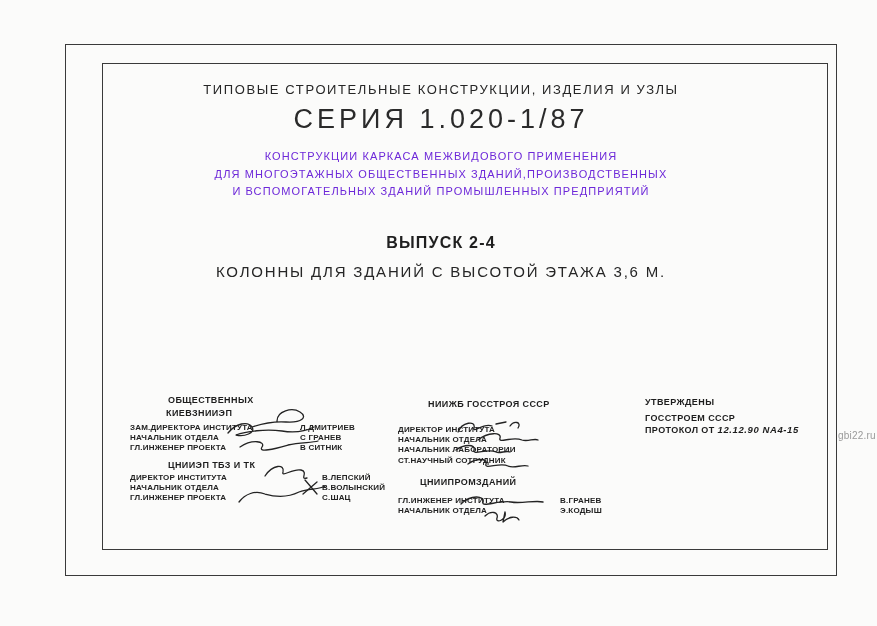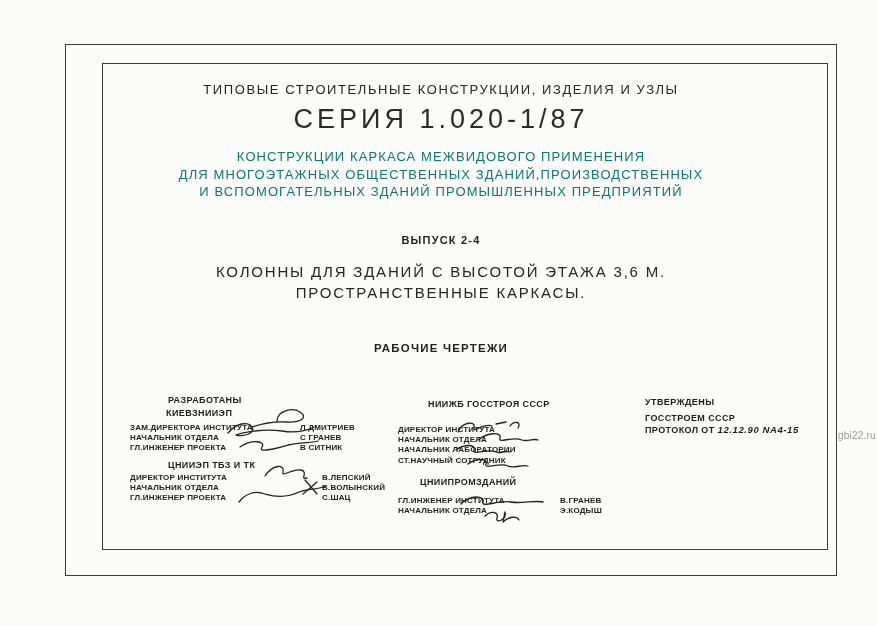--- a/index.html
+++ b/index.html
@@ -12,22 +12,22 @@
   }
   #page{position:relative;width:877px;height:626px;overflow:hidden;}
   .frame{position:absolute;border:1.6px solid #3a3a3a;box-sizing:border-box;background:transparent;}
   #outer-frame{left:65px;top:44px;width:772px;height:532px;}
   #inner-frame{left:102px;top:63px;width:726px;height:487px;}
 
   .center-col{position:absolute;left:103px;width:676px;text-align:center;}
 
   .doc-type{top:82px;font-size:13px;letter-spacing:1.6px;color:#262626;}
   .series{top:104px;font-size:27px;letter-spacing:4px;font-weight:400;color:#2a2a2a;}
-  .subtitle{top:148px;font-size:13px;line-height:17.5px;letter-spacing:1.1px;color:#0f766e;}
-  .issue{top:234px;font-size:11px;font-weight:700;letter-spacing:1.2px;color:#1f1f1f;}
+  .subtitle{top:148px;font-size:11px;line-height:17.5px;letter-spacing:1.1px;color:#6d28d9;}
+  .issue{top:234px;font-size:16px;font-weight:700;letter-spacing:1.2px;color:#1f1f1f;}
   .volume{top:261px;font-size:15px;line-height:21px;letter-spacing:1.8px;color:#262626;}
   .stage{top:342px;font-size:11.5px;font-weight:700;letter-spacing:1.2px;color:#1f1f1f;}
 
   .sig-heading{position:absolute;font-size:9px;font-weight:700;letter-spacing:.4px;color:#1d1d1d;white-space:nowrap;}
   .sig-col{position:absolute;font-size:8px;line-height:10.2px;font-weight:700;letter-spacing:.2px;color:#222;white-space:nowrap;}
   .sig-col div{white-space:nowrap;}
   .approved-block{position:absolute;left:645px;top:397px;font-size:9px;font-weight:700;line-height:11px;letter-spacing:.4px;color:#1d1d1d;white-space:nowrap;}
   .approved-block .proto-line{font-weight:700;}
   .proto-value{font-style:italic;font-size:9.5px;letter-spacing:.6px;}
   .watermark{position:absolute;left:838px;top:430px;font-size:10px;color:#9a9a9a;letter-spacing:.2px;}
@@ -46,25 +46,23 @@
   <div class="center-col doc-type">ТИПОВЫЕ СТРОИТЕЛЬНЫЕ КОНСТРУКЦИИ, ИЗДЕЛИЯ И УЗЛЫ</div>
   <div class="center-col series">СЕРИЯ 1.020-1/87</div>
   <div class="center-col subtitle">
     <div>КОНСТРУКЦИИ КАРКАСА МЕЖВИДОВОГО ПРИМЕНЕНИЯ</div>
     <div>ДЛЯ МНОГОЭТАЖНЫХ ОБЩЕСТВЕННЫХ ЗДАНИЙ,ПРОИЗВОДСТВЕННЫХ</div>
     <div>И ВСПОМОГАТЕЛЬНЫХ ЗДАНИЙ ПРОМЫШЛЕННЫХ ПРЕДПРИЯТИЙ</div>
   </div>
   <div class="center-col issue">ВЫПУСК 2-4</div>
   <div class="center-col volume">
     <div>КОЛОННЫ ДЛЯ ЗДАНИЙ С ВЫСОТОЙ ЭТАЖА 3,6 М.</div>
-    <div>ПРОСТРАНСТВЕННЫЕ КАРКАСЫ.</div>
   </div>
-  <div class="center-col stage">РАБОЧИЕ ЧЕРТЕЖИ</div>
 
-  <div class="sig-heading" style="left:168px;top:395px;">РАЗРАБОТАНЫ</div>
+  <div class="sig-heading" style="left:168px;top:395px;">ОБЩЕСТВЕННЫХ</div>
   <div class="sig-heading" style="left:166px;top:408px;">КИЕВЗНИИЭП</div>
   <div class="sig-col" style="left:130px;top:423px;">
     <div>ЗАМ.ДИРЕКТОРА ИНСТИТУТА</div>
     <div>НАЧАЛЬНИК ОТДЕЛА</div>
     <div>ГЛ.ИНЖЕНЕР ПРОЕКТА</div>
   </div>
   <div class="sig-col" style="left:300px;top:423px;">
     <div>Л.ДМИТРИЕВ</div>
     <div>С ГРАНЕВ</div>
     <div>В СИТНИК</div>

